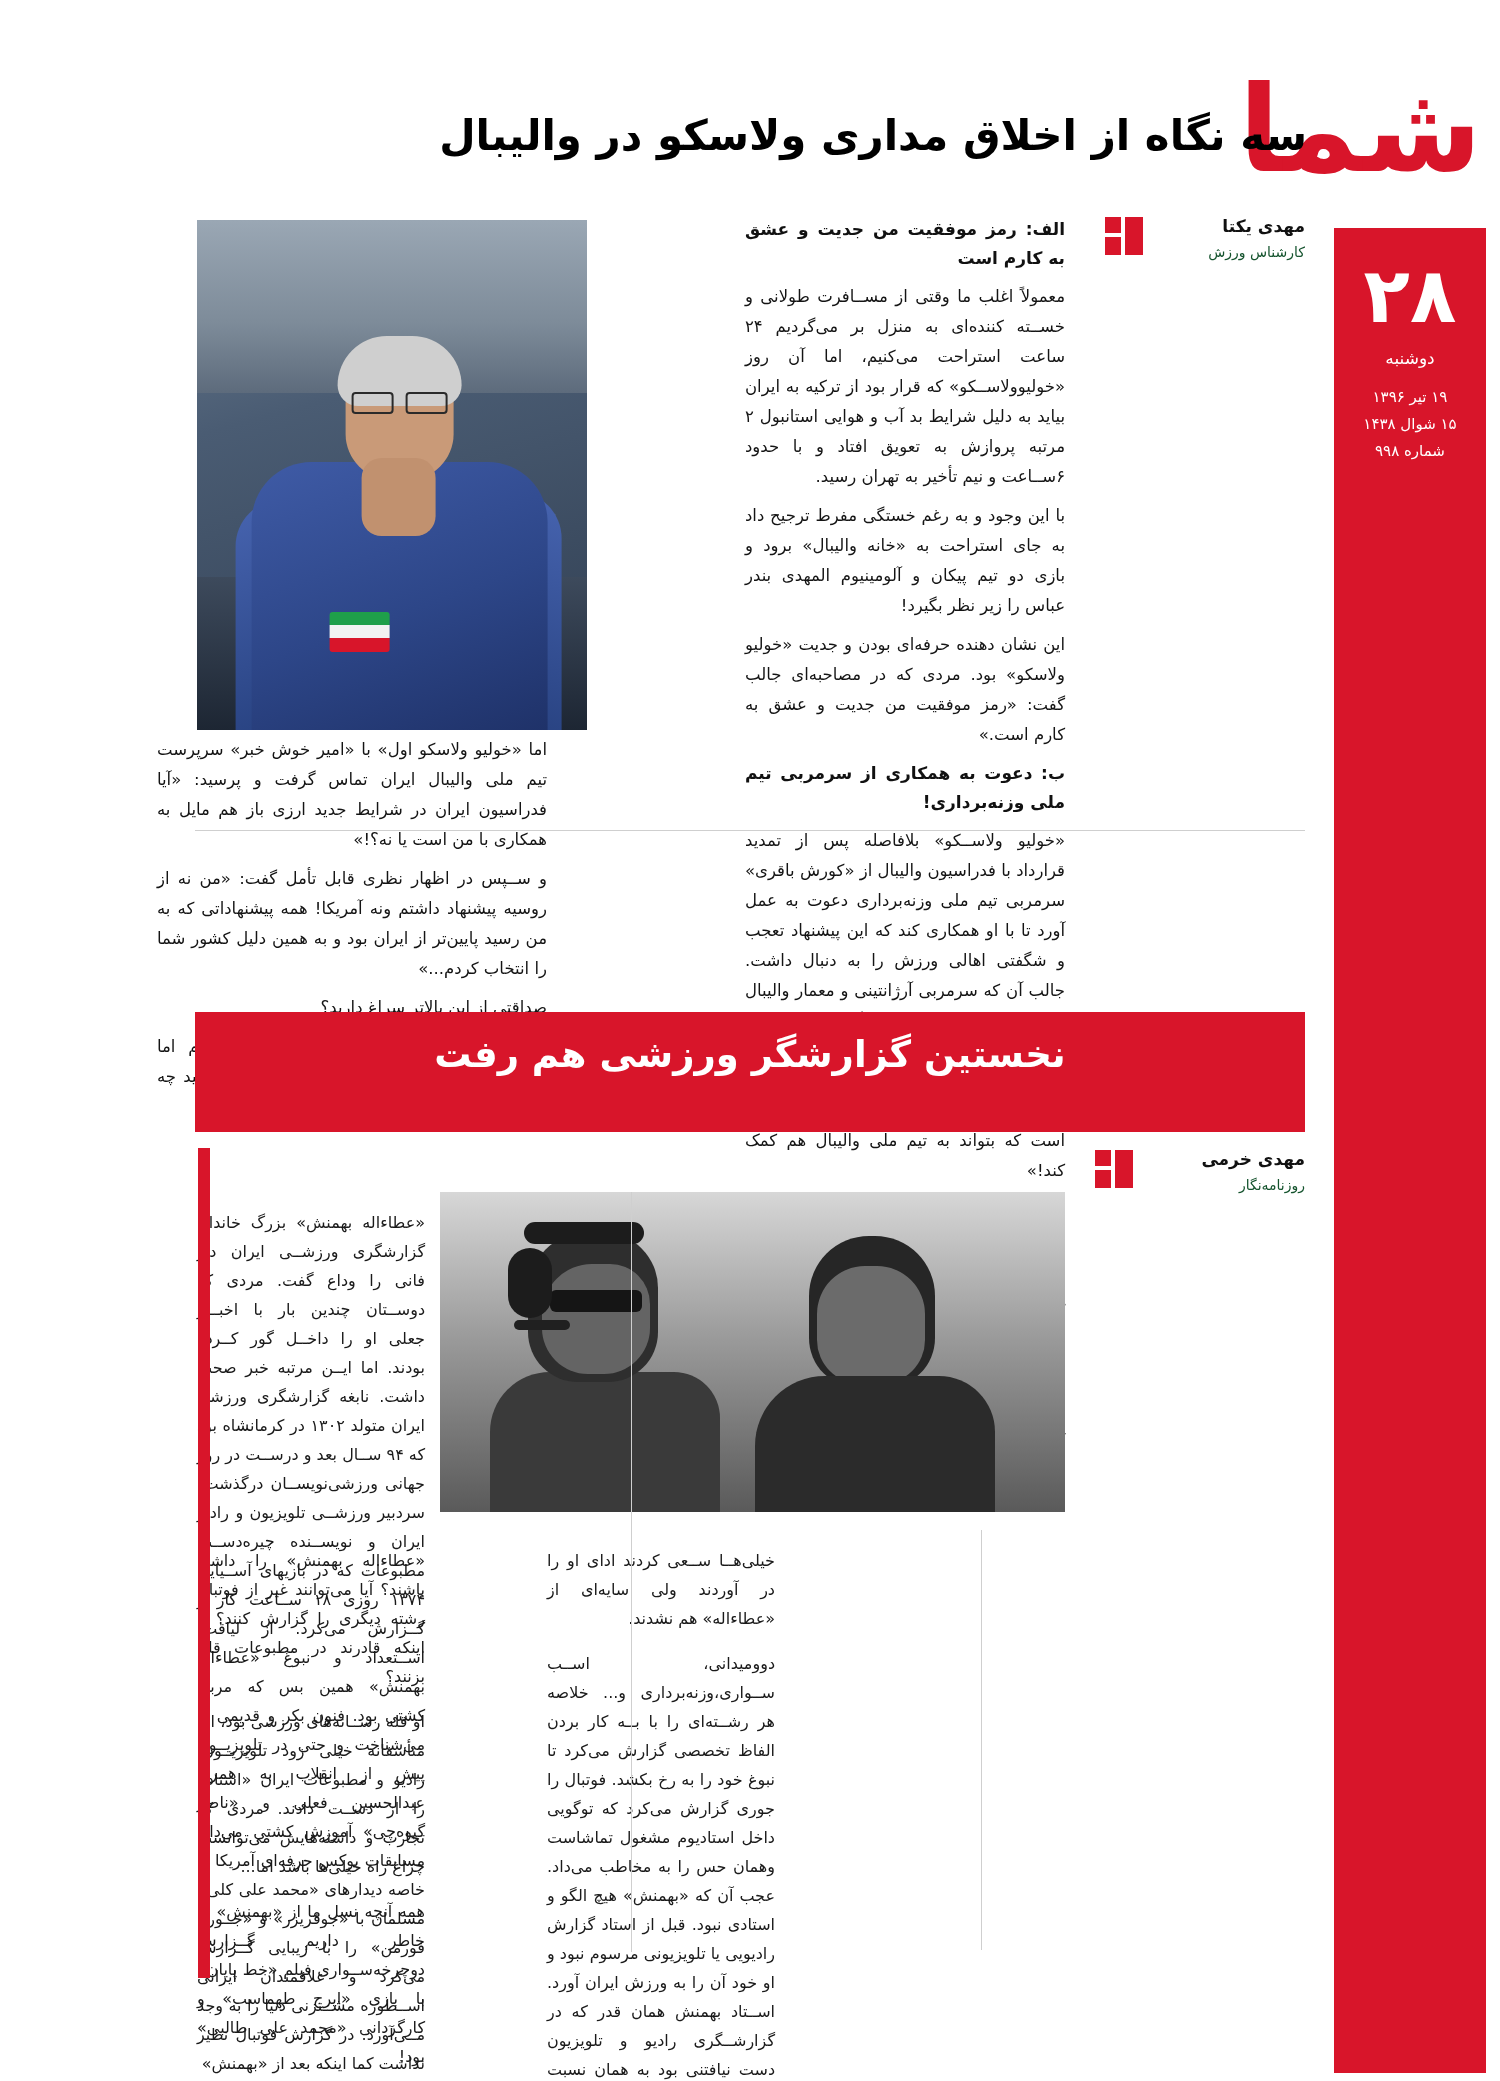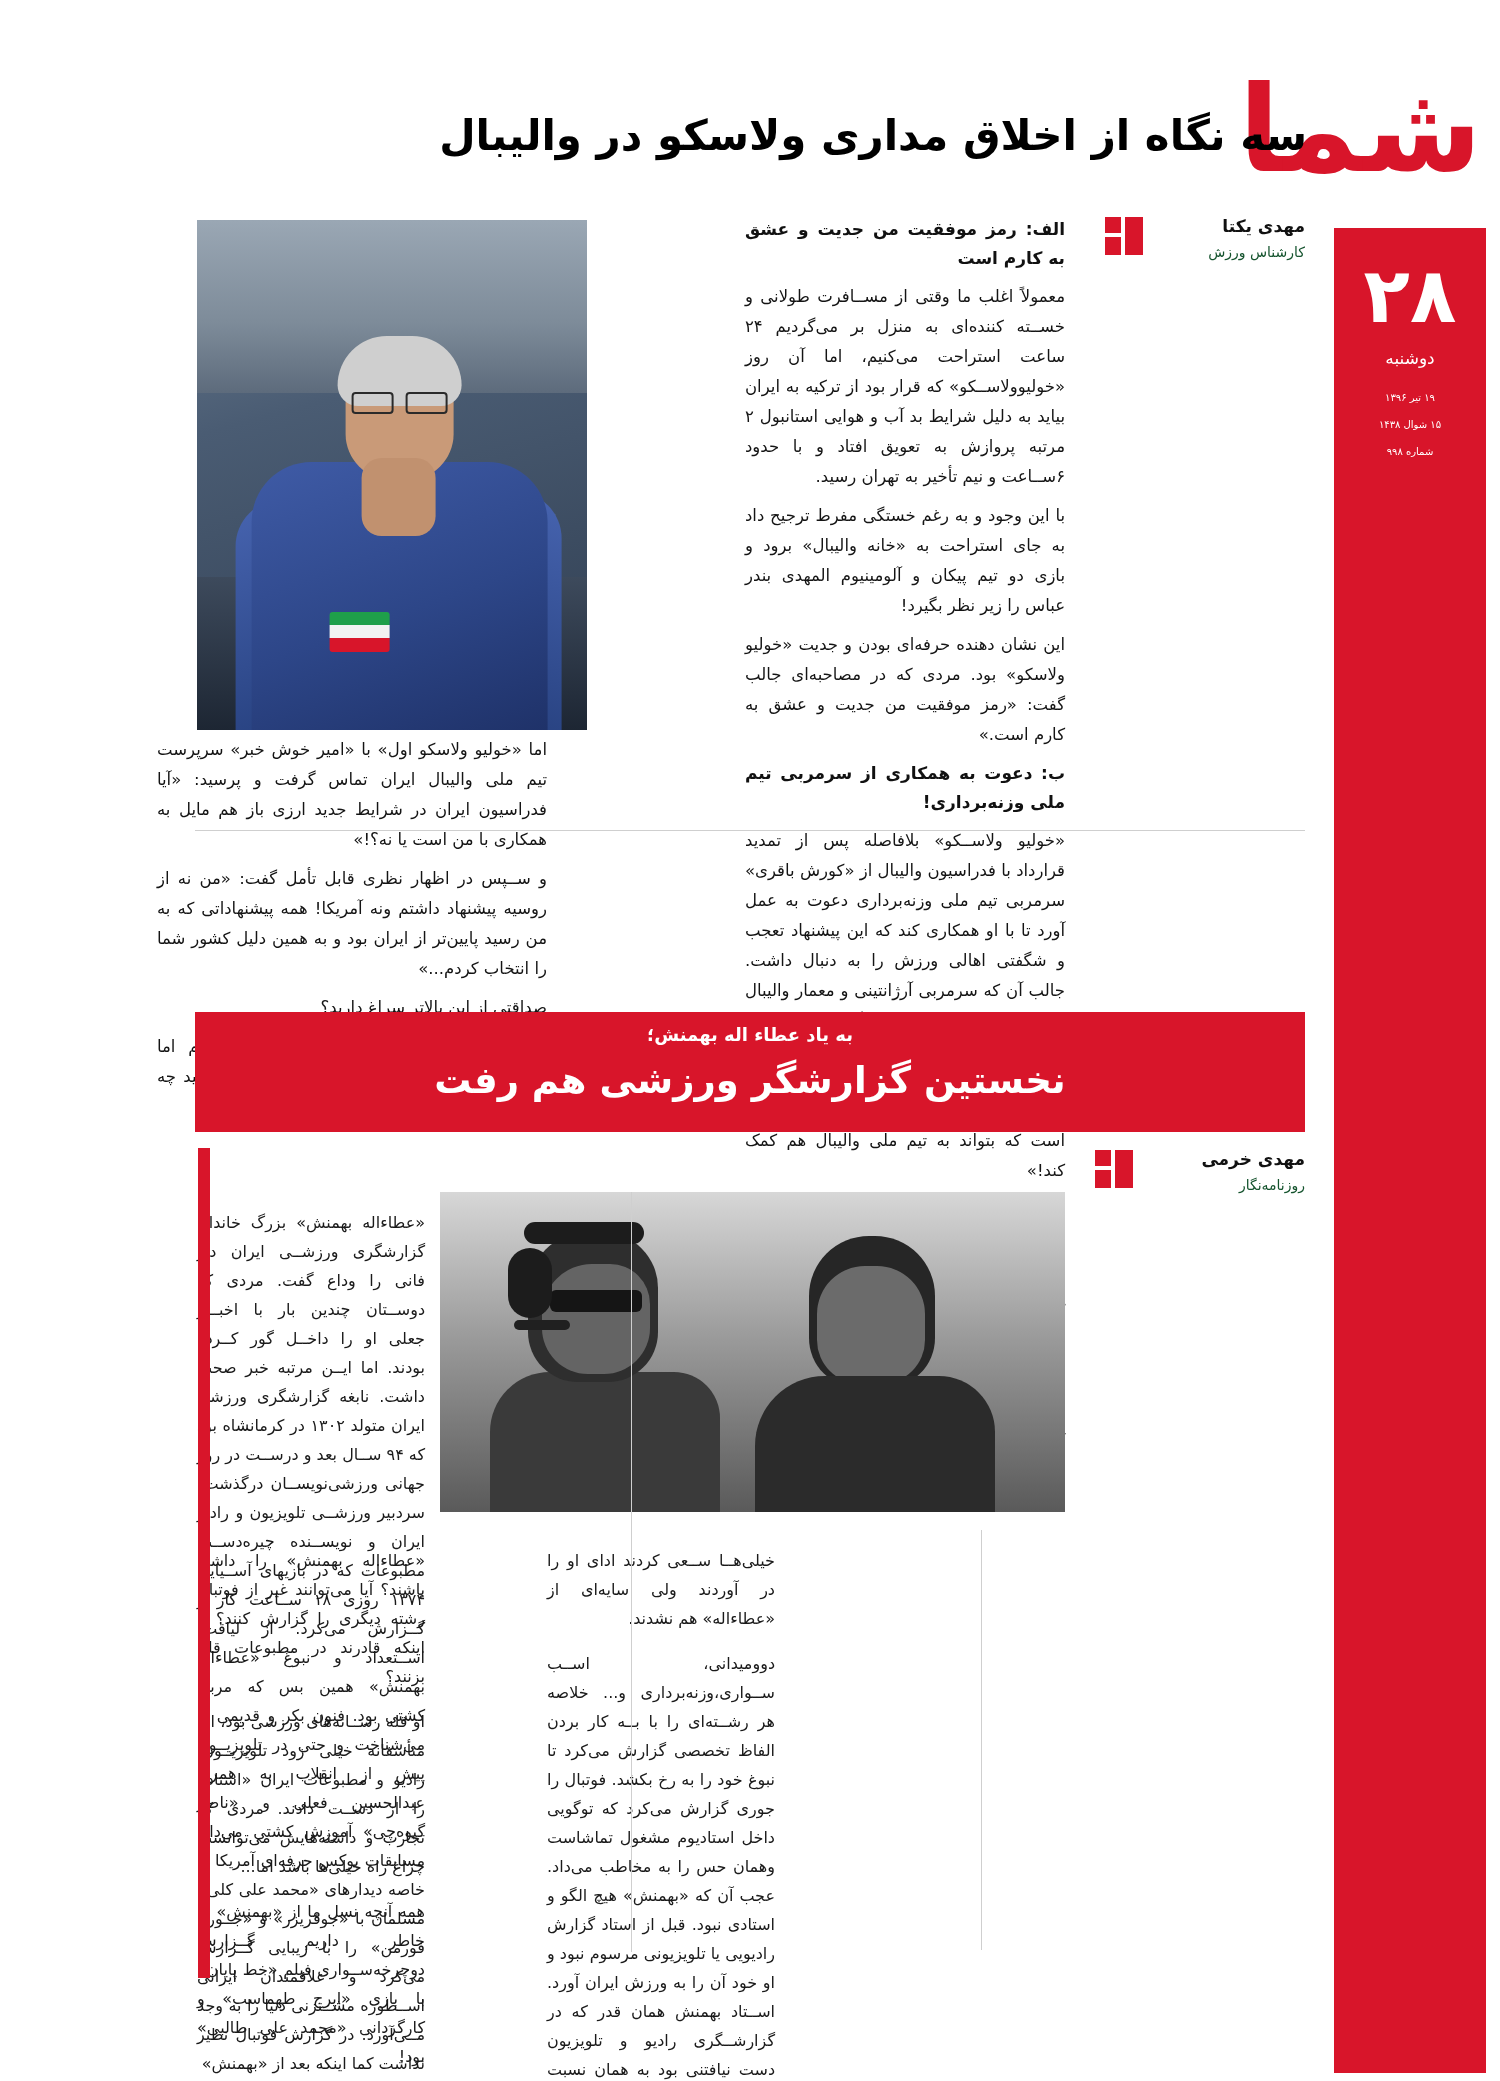--- a/index.html
+++ b/index.html
@@ -64,21 +64,21 @@
     line-height: 80px;
     letter-spacing: -2px;
   }
   .rail-dayname {
     font-size: 17px;
     margin-top: 10px;
     line-height: 24px;
   }
   .rail-dates {
     margin-top: 14px;
-    font-size: 10px;
+    font-size: 15px;
     line-height: 27px;
   }
 
   
   .headline {
     position: absolute;
     top: 100px;
     right: 193px;
     width: 1105px;
     text-align: right;
@@ -420,21 +420,20 @@
 
     <div class="col-text" style="top:520px; right:758px; width:390px;">
       <p>اما «خولیو ولاسکو اول» با «امیر خوش خبر» سرپرست تیم ملی والیبال ایران تماس گرفت و پرسید: «آیا فدراسیون ایران در شرایط جدید ارزی باز هم مایل به همکاری با من است یا نه؟!»</p>
       <p>و ســپس در اظهار نظری قابل تأمل گفت: «من نه از روسیه پیشنهاد داشتم ونه آمریکا! همه پیشنهاداتی که به من رسید پایین‌تر از ایران بود و به همین دلیل کشور شما را انتخاب کردم...»</p>
       <p>صداقتی از این بالاتر سراغ دارید؟</p>
       <p>تکمله: نمی‌خواستیم داغ دل شما را زنده کنیم اما امیدواریم با نوشتن این سه برش متوجه شده باشید چه کسی را از دست دادیم!</p>
     </div>
   </div>
 
   <div class="banner">
-    <div class="kicker">به یاد عطاء اله بهمنش؛</div>
     <div class="title">نخستین گزارشگر ورزشی هم رفت</div>
   </div>
 
   <div class="art-bot">
 
     <div class="byline-block2">
       <div class="byline-sq">
         <i class="a"></i>
           <i class="b"></i>
           <i class="c"></i>

